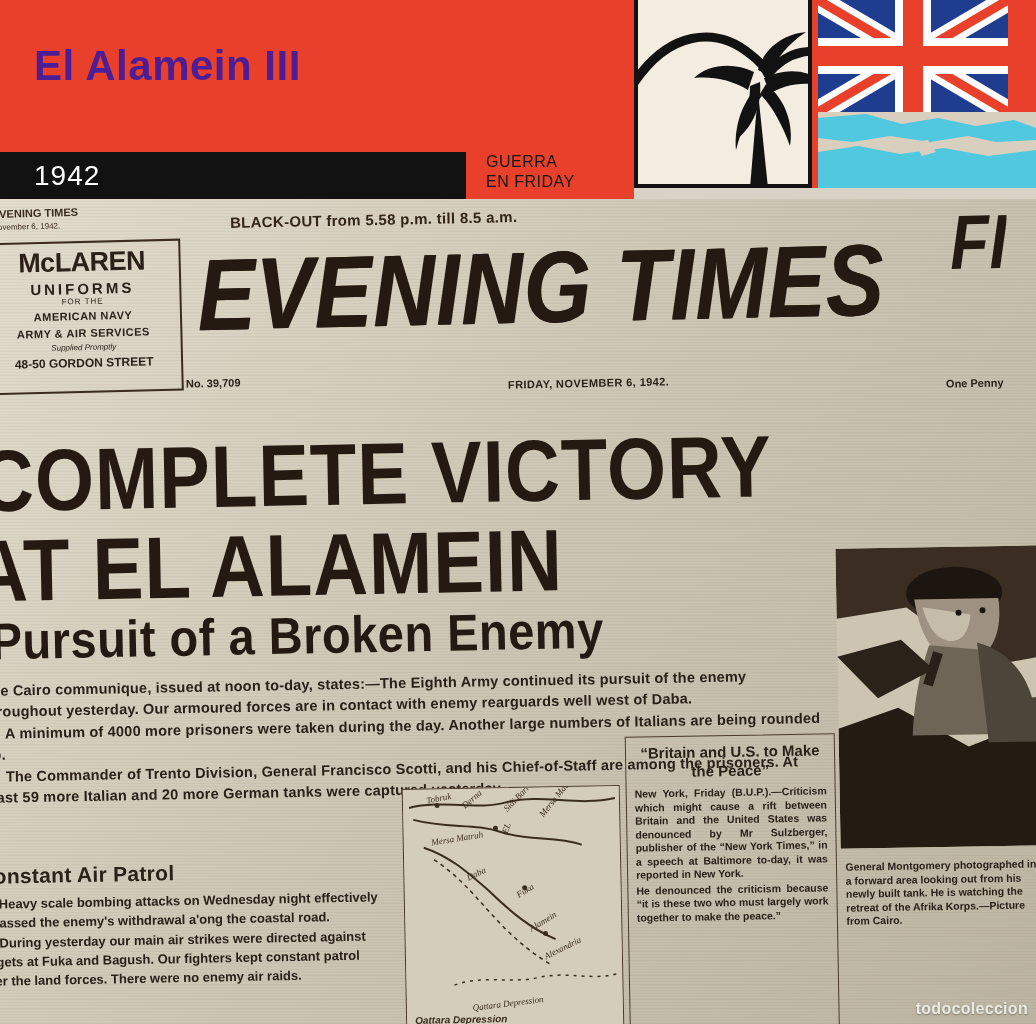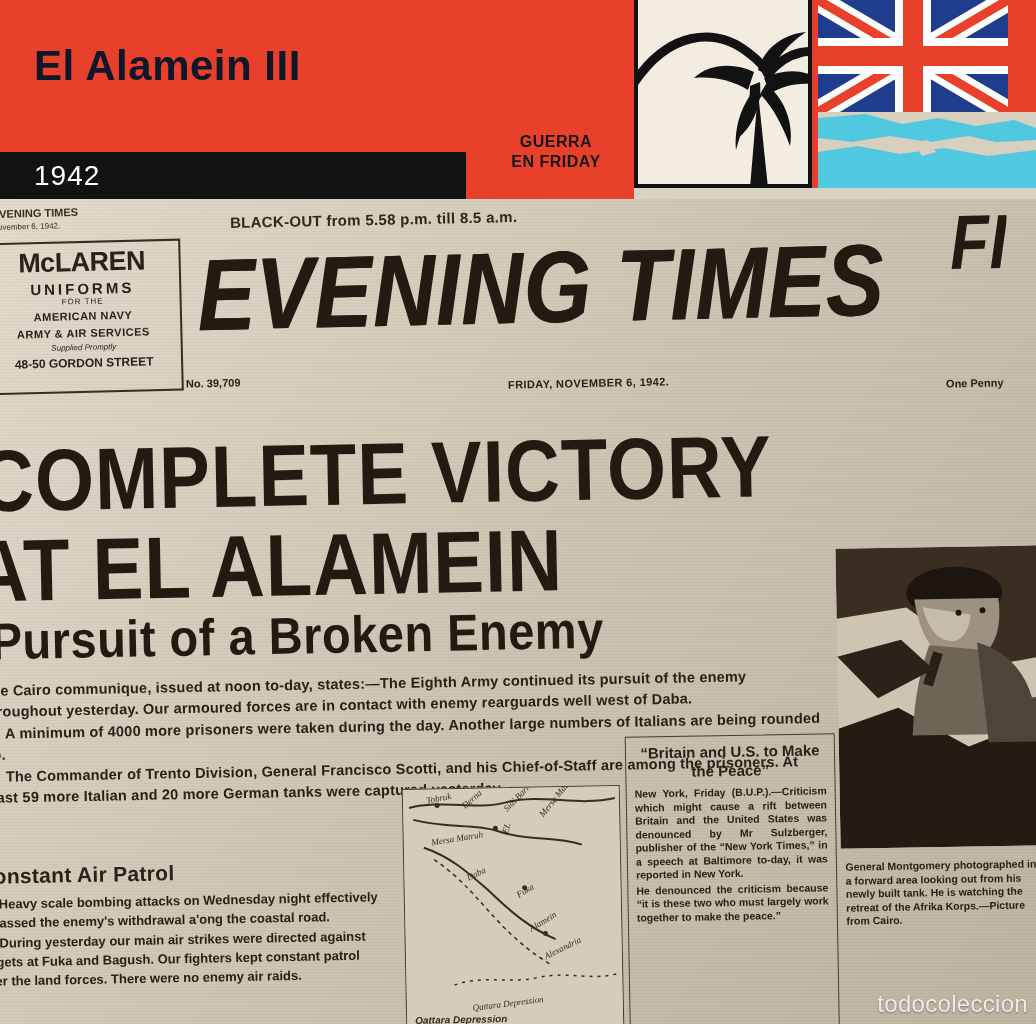--- a/index.html
+++ b/index.html
@@ -46,42 +46,42 @@
   #header-black-right {
     position: absolute;
     left: 466px; top: 152px;
     width: 168px;
     height: 47px;
     background: #e8402a;
   }
   #title {
     position: absolute;
     left: 34px; top: 42px;
-    color: #0f172a;
+    color: #4c1d95;
     font-size: 42px;
     font-weight: bold;
     letter-spacing: 0.5px;
     font-family: "Liberation Sans", sans-serif;
   }
   #year-box {
     position: absolute;
     left: 34px; top: 160px;
     color: #ffffff;
     font-size: 28px;
     font-weight: normal;
     letter-spacing: 1px;
   }
   #theme {
     position: absolute;
-    left: 486px; top: 132px;
+    left: 486px; top: 152px;
     width: 140px;
-    text-align: center;
+    text-align: left;
     color: #161616;
     font-size: 16px;
-    font-weight: bold;
+    font-weight: normal;
     line-height: 20px;
     letter-spacing: 0.5px;
   }
 
   
   #palm-panel {
     position: absolute;
     left: 634px; top: 0;
     width: 178px;
     height: 188px;
@@ -363,22 +363,22 @@
     line-height: 13.5px;
     font-weight: bold;
     transform: rotate(-1.0deg);
     color: #2b2018;
   }
 
   
   #watermark {
     position: absolute;
     right: 8px; bottom: 6px;
-    font-size: 24px;
-    font-weight: normal;
+    font-size: 16px;
+    font-weight: bold;
     color: rgba(255,255,255,0.82);
     letter-spacing: 0.3px;
     text-shadow: 0 1px 2px rgba(0,0,0,0.35);
   }
 </style>
 </head>
 <body>
 
 <div id="card">
 

